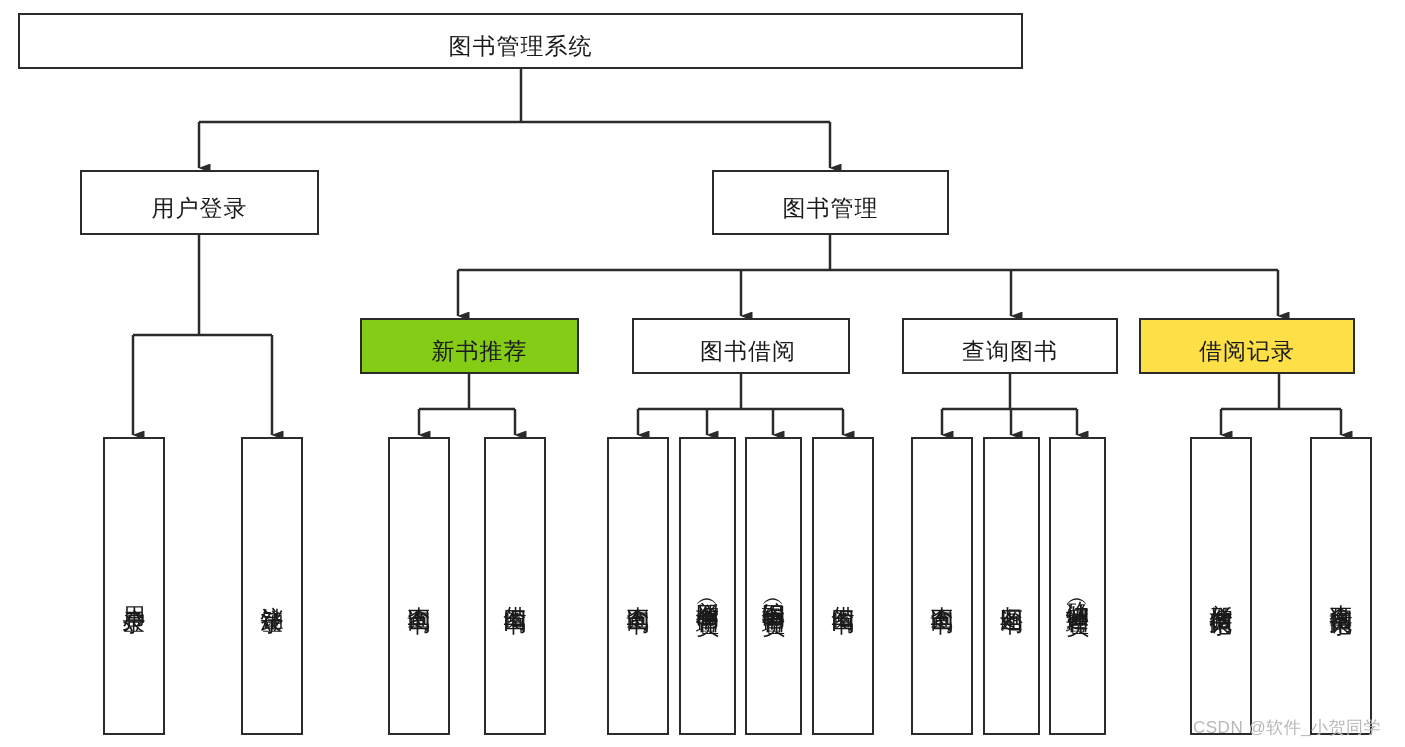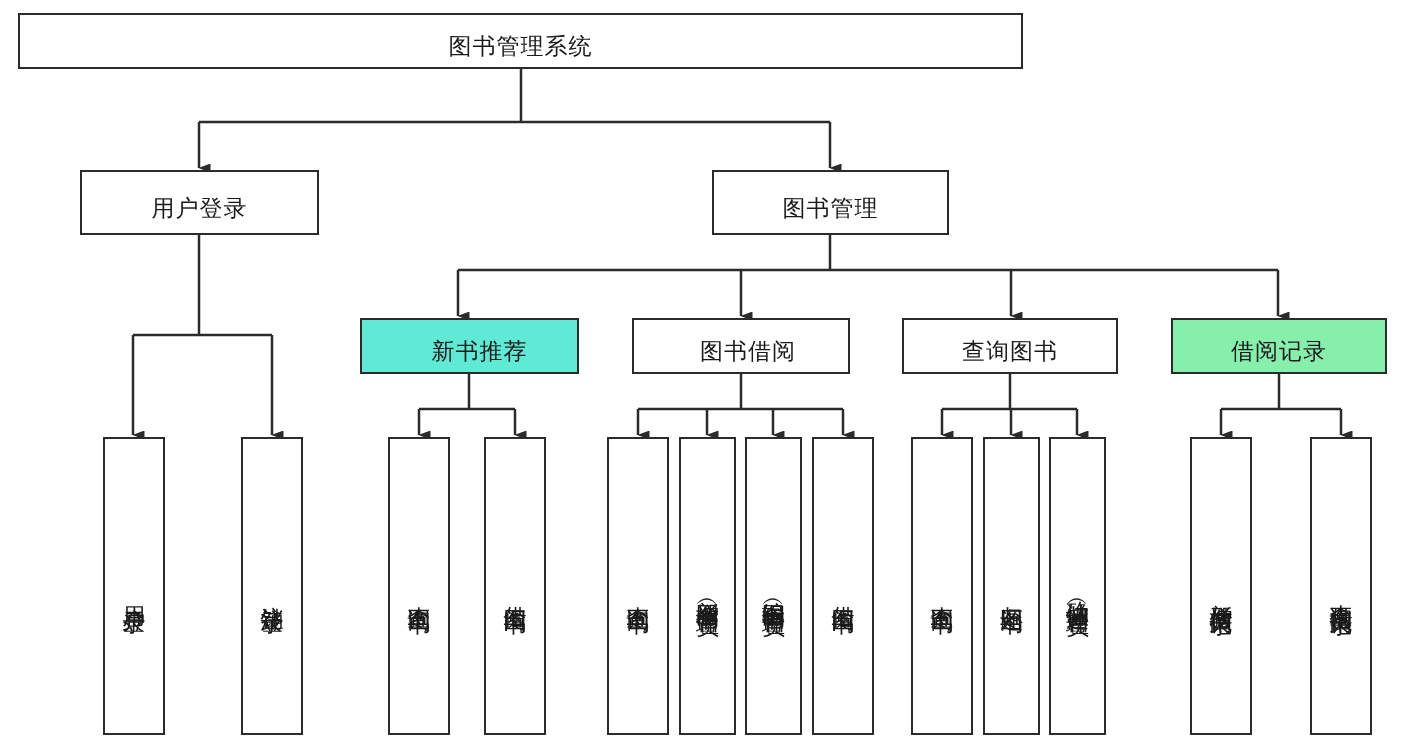--- a/index.html
+++ b/index.html
@@ -114,30 +114,30 @@
   <div id="node-layer">
       <div class="node horiz" style="left: 18px; top: 13px; width: 1005px; height: 56px; border-color: rgb(43, 43, 43); background: rgb(255, 255, 255); color: rgb(26, 26, 26);">
         <span class="label">图书管理系统</span>
       </div>
       <div class="node horiz" style="left: 80px; top: 170px; width: 239px; height: 65px; border-color: rgb(43, 43, 43); background: rgb(255, 255, 255); color: rgb(26, 26, 26);">
         <span class="label">用户登录</span>
       </div>
       <div class="node horiz" style="left: 712px; top: 170px; width: 237px; height: 65px; border-color: rgb(43, 43, 43); background: rgb(255, 255, 255); color: rgb(26, 26, 26); text-align: right;">
         <span class="label">图书管理</span>
       </div>
-      <div class="node horiz" style="left: 360px; top: 318px; width: 219px; height: 56px; border-color: rgb(43, 43, 43); background: #5eead4; color: rgb(26, 26, 26); padding-left: 20px;">
+      <div class="node horiz" style="left: 360px; top: 318px; width: 219px; height: 56px; border-color: rgb(43, 43, 43); background: #84cc16; color: rgb(26, 26, 26); padding-left: 20px;">
         <span class="label">新书推荐</span>
       </div>
       <div class="node horiz" style="left: 632px; top: 318px; width: 218px; height: 56px; border-color: rgb(43, 43, 43); background: rgb(255, 255, 255); color: rgb(26, 26, 26); padding-left: 14px;">
         <span class="label">图书借阅</span>
       </div>
       <div class="node horiz" style="left: 902px; top: 318px; width: 216px; height: 56px; border-color: rgb(43, 43, 43); background: rgb(255, 255, 255); color: rgb(26, 26, 26);">
         <span class="label">查询图书</span>
       </div>
-      <div class="node horiz" style="left: 1171px; top: 318px; width: 216px; height: 56px; border-color: rgb(43, 43, 43); background: #86efac; color: rgb(26, 26, 26);">
+      <div class="node horiz" style="left: 1139px; top: 318px; width: 216px; height: 56px; border-color: rgb(43, 43, 43); background: #fde047; color: rgb(26, 26, 26);">
         <span class="label">借阅记录</span>
       </div>
       <div class="node vert" style="left: 103px; top: 437px; width: 62px; height: 298px; border-color: rgb(43, 43, 43); background: rgb(255, 255, 255); color: rgb(26, 26, 26);">
         <span class="label">用户登录</span>
       </div>
       <div class="node vert" style="left: 241px; top: 437px; width: 62px; height: 298px; border-color: rgb(43, 43, 43); background: rgb(255, 255, 255); color: rgb(26, 26, 26);">
         <span class="label">注销登录</span>
       </div>
       <div class="node vert" style="left: 388px; top: 437px; width: 62px; height: 298px; border-color: rgb(43, 43, 43); background: rgb(255, 255, 255); color: rgb(26, 26, 26);">
         <span class="label">查询图书</span>
@@ -167,14 +167,15 @@
         <span class="label">确认归还（管理员）</span>
       </div>
       <div class="node vert" style="left: 1190px; top: 437px; width: 62px; height: 298px; border-color: rgb(43, 43, 43); background: rgb(255, 255, 255); color: rgb(26, 26, 26);">
         <span class="label">新增借阅记录</span>
       </div>
       <div class="node vert" style="left: 1310px; top: 437px; width: 62px; height: 298px; border-color: rgb(43, 43, 43); background: rgb(255, 255, 255); color: rgb(26, 26, 26);">
         <span class="label">查询借阅记录</span>
       </div>
     </div>
 
+  <div class="watermark" style="left: 1193px; top: 716px; color: rgb(184, 184, 184);">CSDN @软件_小贺同学</div>
 
 </div>
 
 </body></html>

